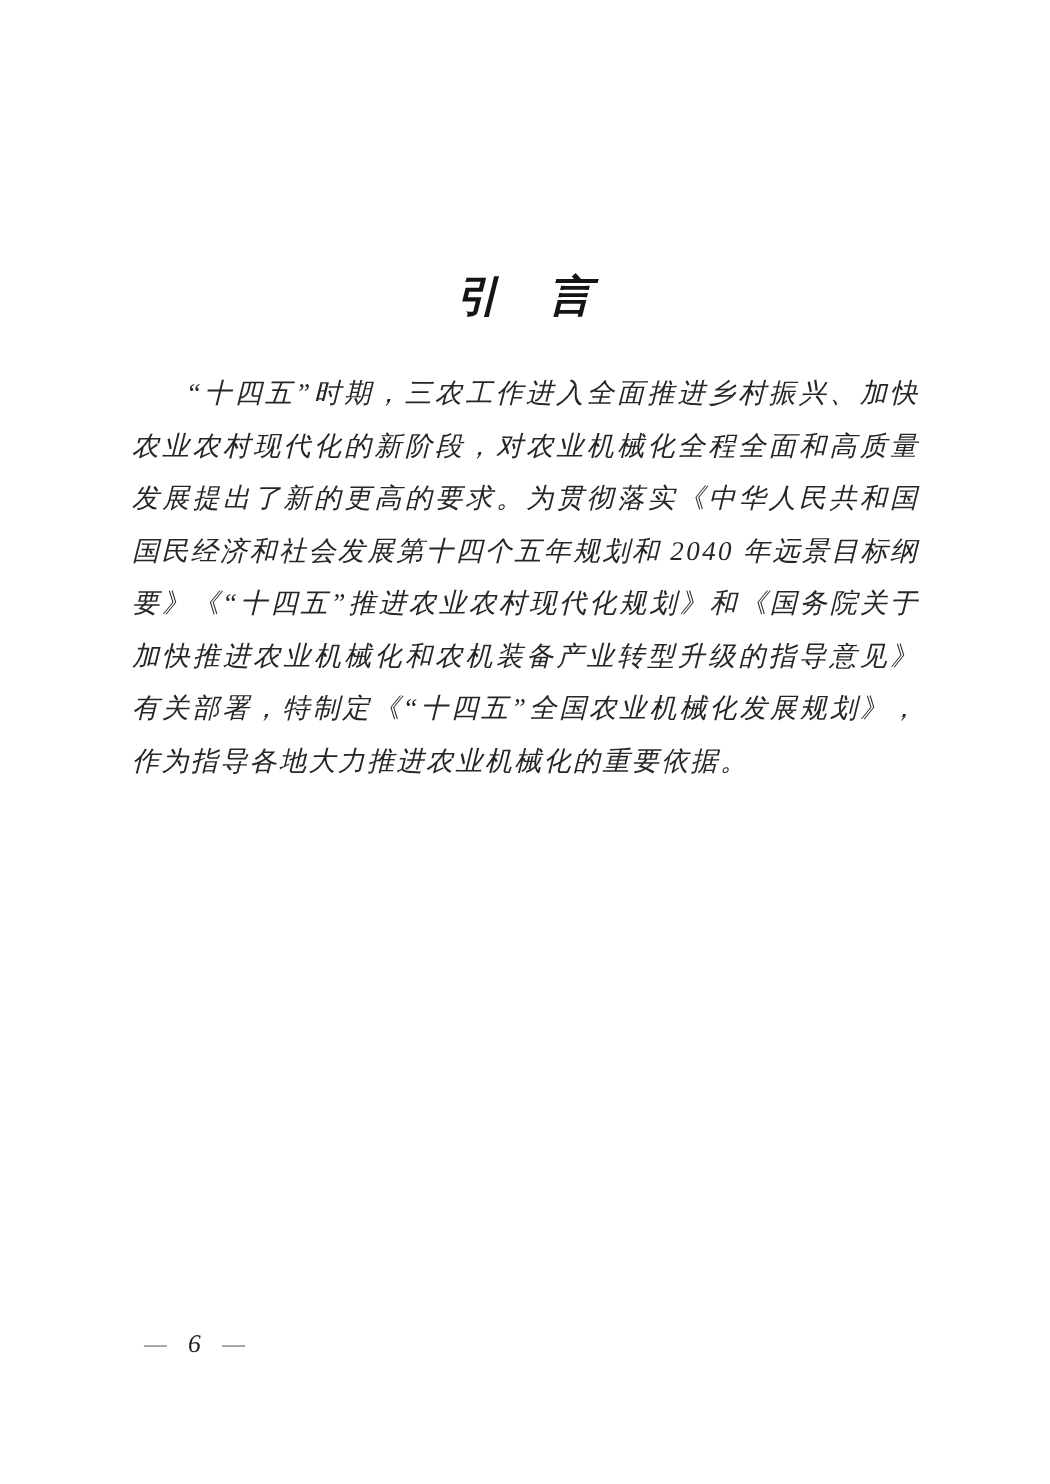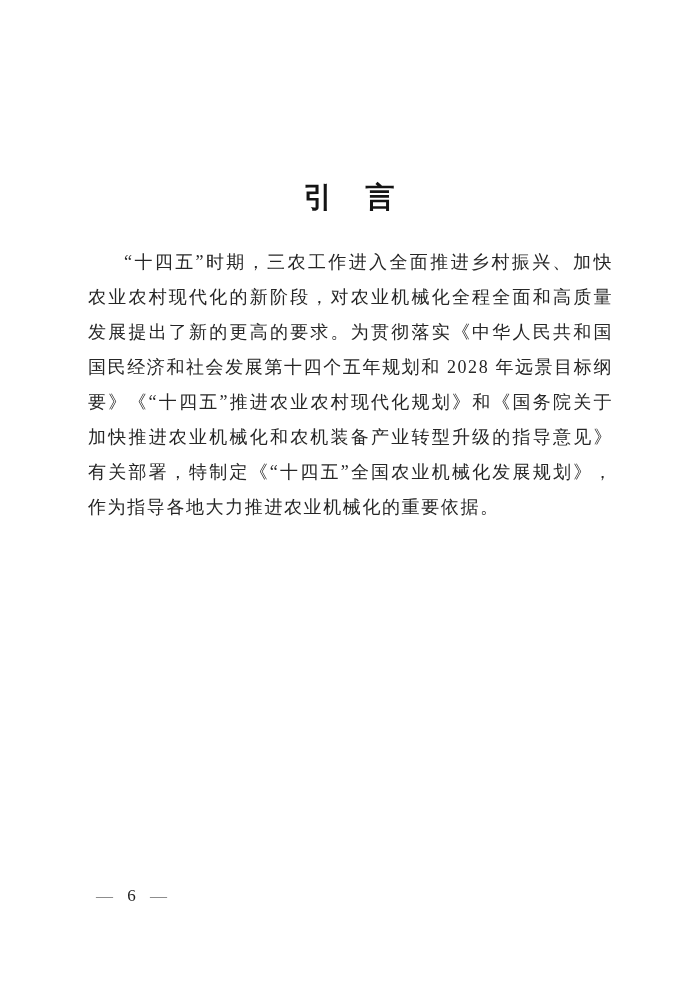--- a/index.html
+++ b/index.html
@@ -8,20 +8,21 @@
     background: #ffffff;
   }
   .page {
     position: relative;
     width: 700px;
     height: 989px;
     background: #ffffff;
     overflow: hidden;
     font-family: "Liberation Serif", "DejaVu Serif", serif;
     color: #1f1f1f;
+    font-style: italic;
   }
   .doc-title {
     position: absolute;
     top: 178px;
     left: 0;
     width: 100%;
     margin: 0;
     text-align: center;
     font-size: 29px;
     font-weight: bold;
@@ -61,21 +62,21 @@
   }
 </style>
 </head>
 <body>
 
 <div class="page">
 
   <h1 class="doc-title">引　言</h1>
 
   <div class="doc-body">
-    <p>“十四五”时期，三农工作进入全面推进乡村振兴、加快农业农村现代化的新阶段，对农业机械化全程全面和高质量发展提出了新的更高的要求。为贯彻落实《中华人民共和国国民经济和社会发展第十四个五年规划和 2028 年远景目标纲要》《“十四五”推进农业农村现代化规划》和《国务院关于加快推进农业机械化和农机装备产业转型升级的指导意见》有关部署，特制定《“十四五”全国农业机械化发展规划》，作为指导各地大力推进农业机械化的重要依据。</p>
+    <p>“十四五”时期，三农工作进入全面推进乡村振兴、加快农业农村现代化的新阶段，对农业机械化全程全面和高质量发展提出了新的更高的要求。为贯彻落实《中华人民共和国国民经济和社会发展第十四个五年规划和 2040 年远景目标纲要》《“十四五”推进农业农村现代化规划》和《国务院关于加快推进农业机械化和农机装备产业转型升级的指导意见》有关部署，特制定《“十四五”全国农业机械化发展规划》，作为指导各地大力推进农业机械化的重要依据。</p>
   </div>
 
   <div class="page-footer">
     <span class="dash">—</span>
     <span class="num">6</span>
     <span class="dash">—</span>
   </div>
 
 </div>
 

